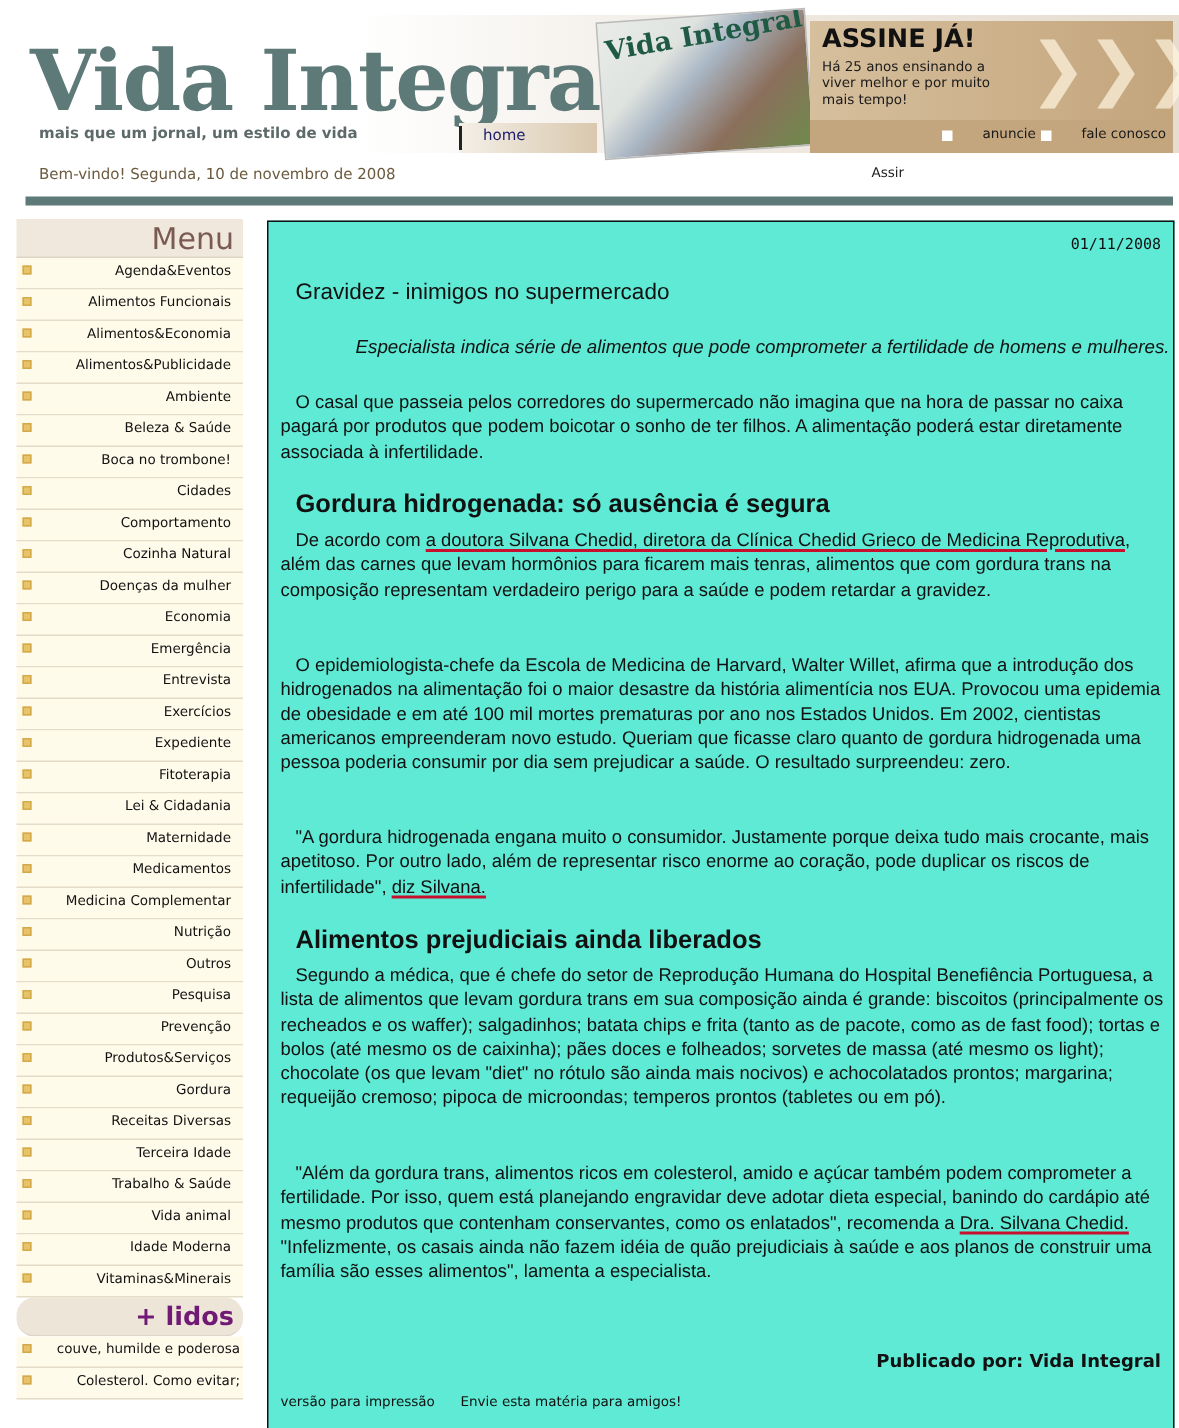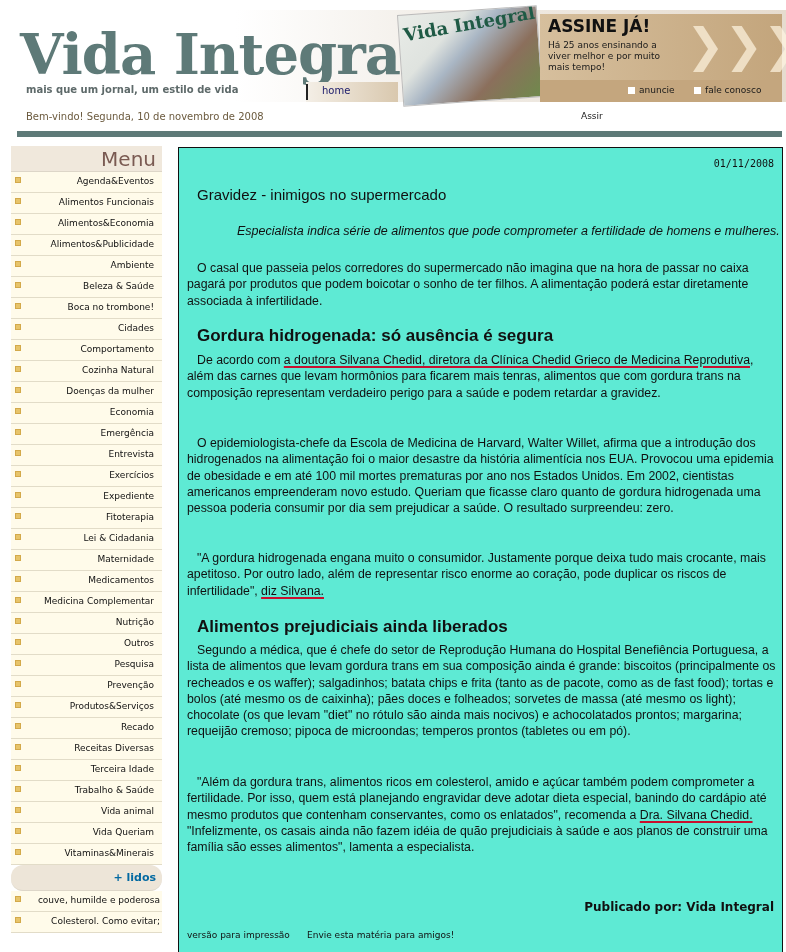--- a/index.html
+++ b/index.html
@@ -12,32 +12,32 @@
   .home-strip { left: 306px; top: 82px; width: 92px; height: 20px; background: linear-gradient(to right, #f4efe7, #d9c8ae); }
   .home-divider { left: 306px; top: 84px; width: 2px; height: 16px; background: #222; }
   .home-link { left: 322px; top: 85px; font-family: "DejaVu Sans", sans-serif; font-size: 10px; color: #1a1a6a; text-decoration: none; }
   .mag { left: 400px; top: 10px; width: 140px; height: 92px; background: linear-gradient(135deg, #e9ece8 0%, #dfe3df 30%, #a9b6c4 45%, #8b6f5c 70%, #6f8a4c 100%); transform: rotate(-4deg); border: 1px solid #bbb; overflow: hidden; }
   .mag-title { position: absolute; left: 4px; top: 2px; font-family: "DejaVu Serif", serif; font-weight: bold; font-size: 18px; color: #1f5a45; transform: rotate(-6deg); white-space: nowrap; }
   .promo { left: 540px; top: 14px; width: 242px; height: 88px; background: #c4a67e; }
   .promo-top { left: 540px; top: 14px; width: 242px; height: 66px; background: linear-gradient(to right, #d6bf9d, #c3a57c); }
   .promo-title { left: 548px; top: 16px; font-family: "DejaVu Sans", sans-serif; font-weight: bold; font-size: 17px; color: #111; }
   .promo-sub { left: 548px; top: 40px; width: 130px; font-family: "DejaVu Sans", sans-serif; font-size: 9px; line-height: 11px; color: #1a1a1a; }
   .chev { top: 20px; font-size: 46px; color: rgba(255,245,225,0.7); font-family: "DejaVu Sans", sans-serif; line-height: 50px; }
-  .promo-link { top: 85px; font-family: "DejaVu Sans", sans-serif; font-size: 9px; color: #1a1a1a; display: flex; align-items: center; gap: 4px; text-decoration: none; }
+  .promo-link { top: 85px; font-family: "DejaVu Sans", sans-serif; font-size: 9px; color: #1a1a1a; display: flex; align-items: center; gap: 20px; text-decoration: none; }
   .promo-link .box { width: 7px; height: 7px; background: #fff; display: inline-block; }
   .welcome { left: 26px; top: 111px; font-family: "DejaVu Sans", sans-serif; font-size: 10px; color: #6b5a3e; }
   .assir { left: 581px; top: 111px; font-family: "DejaVu Sans", sans-serif; font-size: 9px; color: #222; }
   .teal-bar { left: 17px; top: 131px; width: 765px; height: 6px; background: #5e7a78; }
   
   .sidebar { left: 11px; top: 146px; width: 151px; }
   .menu-head { height: 26px; background: #f0e8dc; text-align: right; padding-right: 6px; font-family: "DejaVu Sans", sans-serif; font-size: 20px; color: #7a5a52; line-height: 26px; border-bottom: 1px solid #ddd6c8; }
   .menu-item { height: 21px; background: #fffbea; border-bottom: 1px solid #e2dcc8; position: relative; display: block; text-decoration: none; }
   .menu-item .bullet { position: absolute; left: 4px; top: 5px; width: 6px; height: 6px; background: #e7c46a; border: 1px solid #d3a94a; }
   .menu-item .lbl { position: absolute; right: 8px; top: 4px; font-family: "DejaVu Sans", sans-serif; font-size: 9px; color: #111; white-space: nowrap; }
-  .lidos-head { height: 26px; background: #ede5d8; text-align: right; padding-right: 6px; font-family: "DejaVu Sans", sans-serif; font-weight: bold; font-size: 11px; color: #0369a1; line-height: 26px; border-bottom: 1px solid #ddd6c8; border-radius: 12px; }
+  .lidos-head { height: 26px; background: #ede5d8; text-align: right; padding-right: 6px; font-family: "DejaVu Sans", sans-serif; font-weight: bold; font-size: 17px; color: #701a75; line-height: 26px; border-bottom: 1px solid #ddd6c8; border-radius: 12px; }
   .lido-item .lbl { right: 2px; }
   
   .article { left: 178px; top: 147px; width: 605px; height: 934px; border: 1px solid #111; background: #5eead4; }
   .date { right: 8px; top: 10px; font-family: "DejaVu Sans Mono", monospace; font-size: 10px; color: #111; }
   .a-title { left: 18px; top: 38px; font-family: "Liberation Sans", sans-serif; font-size: 15px; color: #111; }
   .a-sub { left: 18px; top: 76px; font-family: "Liberation Sans", sans-serif; font-style: italic; font-size: 12.5px; color: #111; white-space: nowrap; margin-left: 40px; }
   .para { left: 8px; width: 590px; font-family: "Liberation Sans", sans-serif; font-size: 12.3px; line-height: 16.3px; color: #111; text-indent: 10px; }
   .subhead { left: 18px; font-family: "Liberation Sans", sans-serif; font-weight: bold; font-size: 17px; color: #111; }
   .ul { text-decoration: underline; text-decoration-color: #c8102e; text-decoration-thickness: 2px; text-underline-offset: 2px; }
   .published { right: 8px; top: 752px; font-family: "DejaVu Sans", sans-serif; font-size: 12px; color: #111; font-weight: bold; }
@@ -177,41 +177,41 @@
       <a href="#" class="menu-item">
         <span class="bullet"></span>
         <span class="lbl">Prevenção</span>
       </a>
       <a href="#" class="menu-item">
         <span class="bullet"></span>
         <span class="lbl">Produtos&amp;Serviços</span>
       </a>
       <a href="#" class="menu-item">
         <span class="bullet"></span>
-        <span class="lbl">Recado</span>
+        <span class="lbl">Gordura</span>
       </a>
       <a href="#" class="menu-item">
         <span class="bullet"></span>
         <span class="lbl">Receitas Diversas</span>
       </a>
       <a href="#" class="menu-item">
         <span class="bullet"></span>
         <span class="lbl">Terceira Idade</span>
       </a>
       <a href="#" class="menu-item">
         <span class="bullet"></span>
         <span class="lbl">Trabalho &amp; Saúde</span>
       </a>
       <a href="#" class="menu-item">
         <span class="bullet"></span>
         <span class="lbl">Vida animal</span>
       </a>
       <a href="#" class="menu-item">
         <span class="bullet"></span>
-        <span class="lbl">Vida Queriam</span>
+        <span class="lbl">Idade Moderna</span>
       </a>
       <a href="#" class="menu-item">
         <span class="bullet"></span>
         <span class="lbl">Vitaminas&amp;Minerais</span>
       </a>
     </div>
   <div class="lidos-head">+ lidos</div>
   <div id="lidos-list">
       <a href="#" class="menu-item lido-item">
         <span class="bullet"></span>

